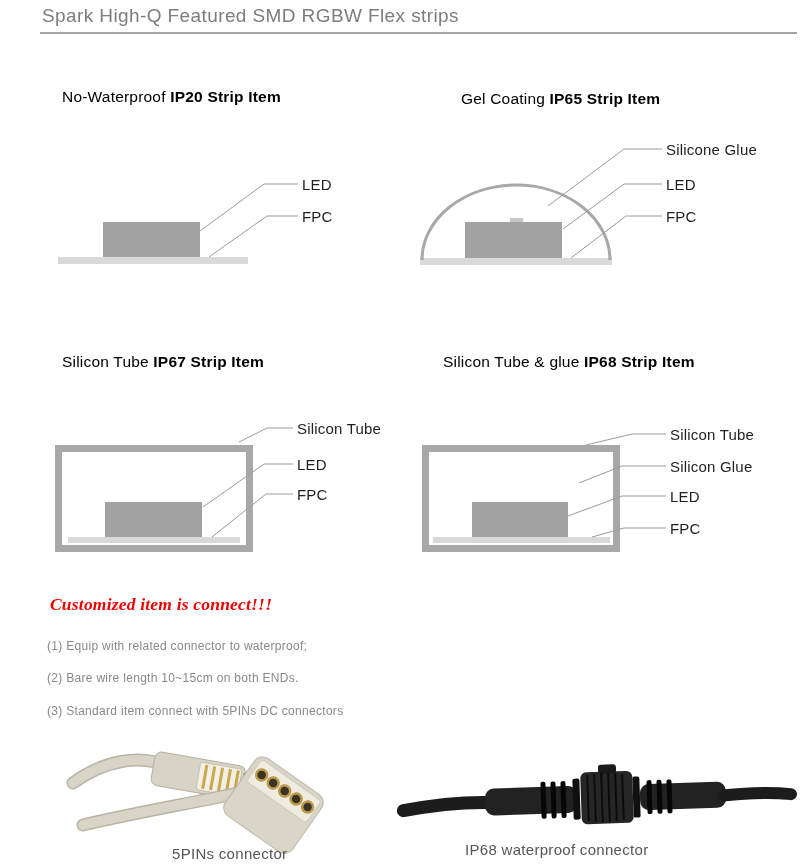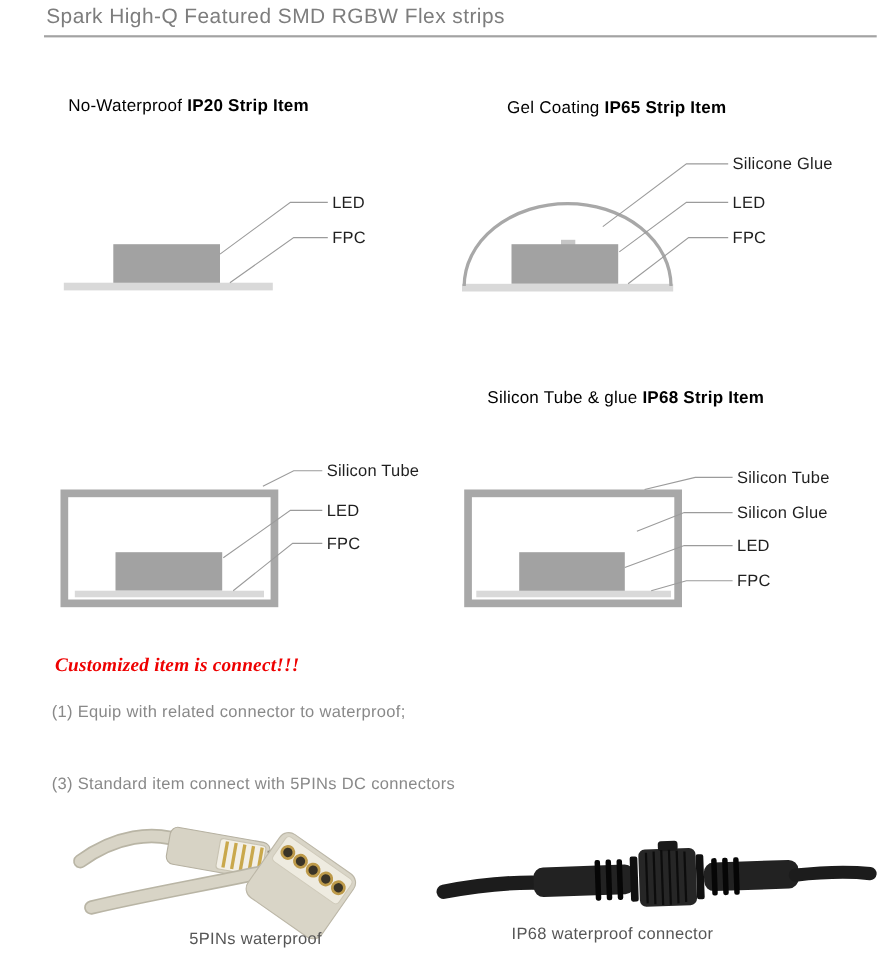--- a/index.html
+++ b/index.html
@@ -11,37 +11,40 @@
   .dh{margin:0;font-size:15.5px;font-weight:400;color:#000000;letter-spacing:.2px;white-space:nowrap;}
   .dh b{font-weight:700;}
   .lbl{font-size:15px;color:#1f1f1f;letter-spacing:.2px;white-space:nowrap;line-height:15px;}
   .led{background:#a2a2a2;}
   .fpc{background:#d9d9d9;}
   .bump{background:#c6c6c6;}
   .tube{border:7px solid #a8a8a8;box-sizing:border-box;background:transparent;}
   .overlay{position:absolute;left:0;top:0;pointer-events:none;}
   .note-red{margin:0;font-family:"Liberation Serif",serif;font-style:italic;font-weight:700;
             font-size:17.5px;color:#ee0000;letter-spacing:.2px;white-space:nowrap;}
-  .note{margin:0;font-size:15px;color:#898989;letter-spacing:.3px;white-space:nowrap;}
+  .note{margin:0;font-size:12px;color:#898989;letter-spacing:.3px;white-space:nowrap;}
   .caption{font-size:15px;color:#565656;letter-spacing:.3px;white-space:nowrap;}
   .photo-svg{position:absolute;overflow:visible;}
 </style>
 </head>
 <body>
 
 <div class="page">
 
   <h1 class="title abs" style="left:42px;top:5px;">Spark High-Q Featured SMD RGBW Flex strips</h1>
   <div class="rule abs" style="left:40px;top:32px;width:757px;"></div>
 
   <h3 class="dh abs" style="left:62px;top:88px;">
     <span>No-Waterproof </span><b>IP20 Strip Item</b>
   </h3>
   <h3 class="dh abs" style="left:461px;top:90px;">
     <span>Gel Coating </span><b>IP65 Strip Item</b>
+  </h3>
+  <h3 class="dh abs" style="left:62px;top:353px;">
+    <span>Silicon Tube </span><b>IP67 Strip Item</b>
   </h3>
   <h3 class="dh abs" style="left:443px;top:353px;">
     <span>Silicon Tube &amp; glue </span><b>IP68 Strip Item</b>
   </h3>
 
   <div class="led abs" style="left:103px;top:222px;width:97px;height:36px;"></div>
   <div class="fpc abs" style="left:58px;top:257px;width:190px;height:7px;"></div>
 
   <div class="bump abs" style="left:510px;top:218px;width:13px;height:5px;"></div>
   <div class="led abs" style="left:465px;top:222px;width:97px;height:36px;"></div>
@@ -89,20 +92,21 @@
   <span class="lbl abs" style="left:297px;top:457px;">LED</span>
   <span class="lbl abs" style="left:297px;top:487px;">FPC</span>
 
   <span class="lbl abs" style="left:670px;top:427px;">Silicon Tube</span>
   <span class="lbl abs" style="left:670px;top:459px;">Silicon Glue</span>
   <span class="lbl abs" style="left:670px;top:489px;">LED</span>
   <span class="lbl abs" style="left:670px;top:521px;">FPC</span>
 
   <p class="note-red abs" style="left:50px;top:594px;">Customized item is connect!!!</p>
   <p class="note abs" style="left:47px;top:639px;">(1) Equip with related connector to waterproof;</p>
+  <p class="note abs" style="left:47px;top:671px;">(2) Bare wire length 10~15cm on both ENDs.</p>
   <p class="note abs" style="left:47px;top:704px;">(3) Standard item connect with 5PINs DC connectors</p>
 
   <svg class="photo-svg" style="left:48px;top:735px;" width="340" height="110" viewBox="0 0 340 110">
 
     <g>
       <path d="M 25 48 C 55 26, 92 18, 122 32" fill="none" stroke="#b9b5a5" stroke-width="13" stroke-linecap="round"></path>
       <path d="M 25 48 C 55 26, 92 18, 122 32" fill="none" stroke="#d8d4c6" stroke-width="10" stroke-linecap="round"></path>
     </g>
 
     <g transform="translate(108,16) rotate(10)">
@@ -163,16 +167,16 @@
       <rect x="245" y="28" width="86" height="26" rx="9" fill="#222222"></rect>
       <g fill="#060606">
         <rect x="252" y="24" width="5" height="34" rx="2"></rect>
         <rect x="262" y="24" width="5" height="34" rx="2"></rect>
         <rect x="272" y="24" width="5" height="34" rx="2"></rect>
       </g>
       <path d="M 328 42 C 355 40, 375 40, 396 43" fill="none" stroke="#1c1c1c" stroke-width="12" stroke-linecap="round"></path>
     </g>
   </svg>
 
-  <span class="caption abs" style="left:172px;top:845px;">5PINs waterproof</span>
+  <span class="caption abs" style="left:172px;top:845px;">5PINs connector</span>
   <span class="caption abs" style="left:465px;top:841px;">IP68 waterproof connector</span>
 
 </div>
 
 </body></html>

